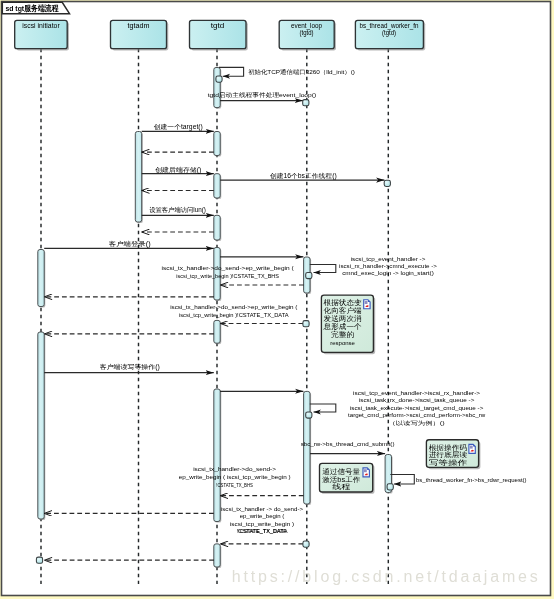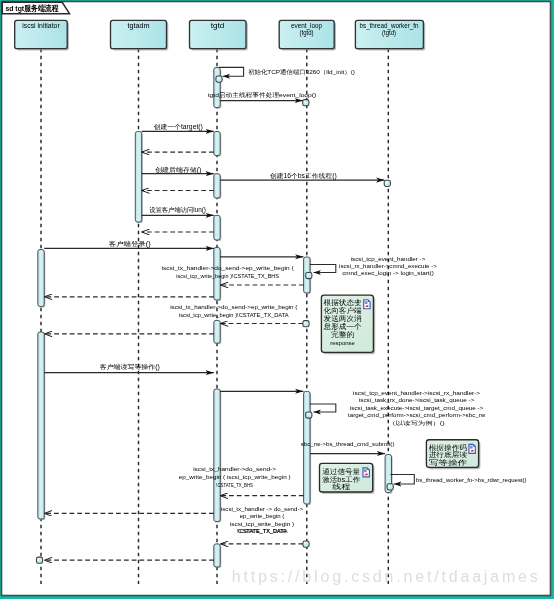--- a/index.html
+++ b/index.html
@@ -1,18 +1,18 @@
 <!DOCTYPE html>
 <html><head>
 <meta charset="utf-8">
 <style>
   html,body{margin:0;padding:0;background:#ffffff;}
   body{width:554px;height:599px;overflow:hidden;
        font-family:"Liberation Sans","DejaVu Sans",sans-serif;}
-  #root{position:relative;width:554px;height:599px;background:#14b8a6;}
+  #root{position:relative;width:554px;height:599px;background:#fef9c3;}
   #diagram{display:block;position:absolute;left:0;top:0;}
   text{font-family:"Liberation Sans","DejaVu Sans",sans-serif;}
   svg{fill:#000;}
 </style>
 </head>
 <body>
 
 <div id="root">
 <svg id="diagram" width="554" height="599" viewBox="0 0 554 599" xmlns="http://www.w3.org/2000/svg">
       <defs>

